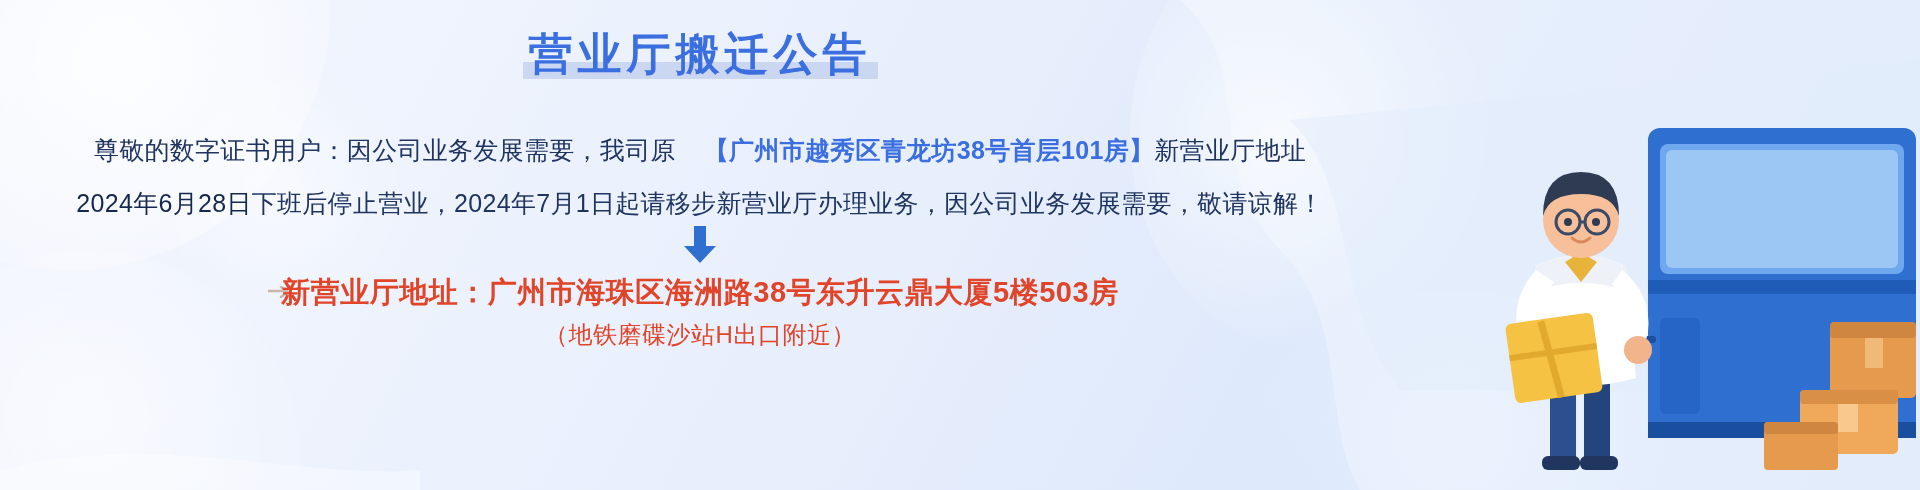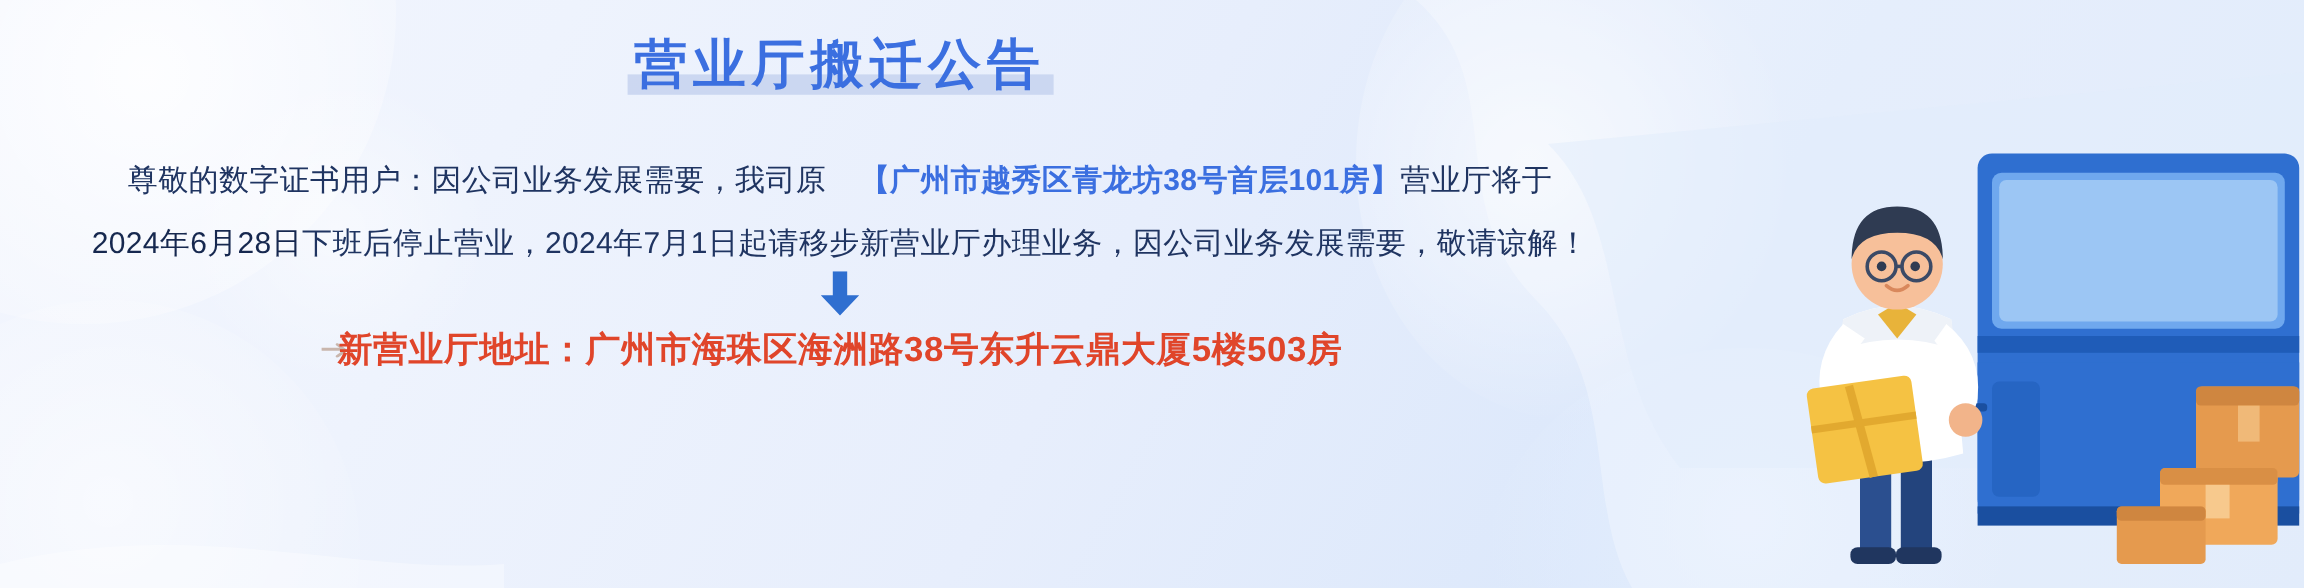--- a/index.html
+++ b/index.html
@@ -131,38 +131,39 @@
   <div id="content">
 
     <div id="title-wrap">
       <span id="title-inner">
         <span id="title-highlight"></span>
         <span id="title">营业厅搬迁公告</span>
       </span>
     </div>
 
     <div class="para" id="line1">
-      <span>尊敬的数字证书用户：因公司业务发展需要，我司原</span><span class="hl-blue">【广州市越秀区青龙坊38号首层101房】</span><span>营业厅将于</span>
+      <span>尊敬的数字证书用户：因公司业务发展需要，我司原</span><span class="hl-blue">【广州市越秀区青龙坊38号首层101房】</span><span>新营业厅地址</span>
     </div>
 
     <div class="para" id="line2">
       <span class="bold-dark">2024年6月28日</span><span>下班后停止营业，2024年7月1日起请移步新营业厅办理业务，因公司业务发展需要，敬请谅解！</span>
     </div>
 
     <div id="arrow-wrap">
       <svg width="34" height="38" viewBox="0 0 34 38">
         <path d="M11,0 H23 V20 H33 L17,37 L1,20 H11 Z" fill="#2f6fd0"></path>
       </svg>
     </div>
 
     <svg id="mini-arrow" viewBox="0 0 26 12">
       <path d="M0,5 H17 M13,1 L20,6 L13,11" stroke="#c9b6ad" stroke-width="2.4" fill="none" stroke-linecap="round"></path>
     </svg>
 
     <div id="addr-red">新营业厅地址：广州市海珠区海洲路38号东升云鼎大厦5楼503房</div>
+    <div id="addr-sub">（地铁磨碟沙站H出口附近）</div>
   </div>
 
   <svg id="illus" viewBox="0 0 560 420">
 
     <g>
       <rect x="288" y="58" width="268" height="300" rx="12" fill="#2f6fd0"></rect>
       <rect x="300" y="74" width="244" height="130" rx="8" fill="#6fa8ee"></rect>
       <rect x="306" y="80" width="232" height="118" rx="6" fill="#9cc6f4"></rect>
       <rect x="288" y="210" width="268" height="14" fill="#1f5cb8"></rect>
       <rect x="288" y="232" width="268" height="126" fill="#2f6fd0"></rect>

